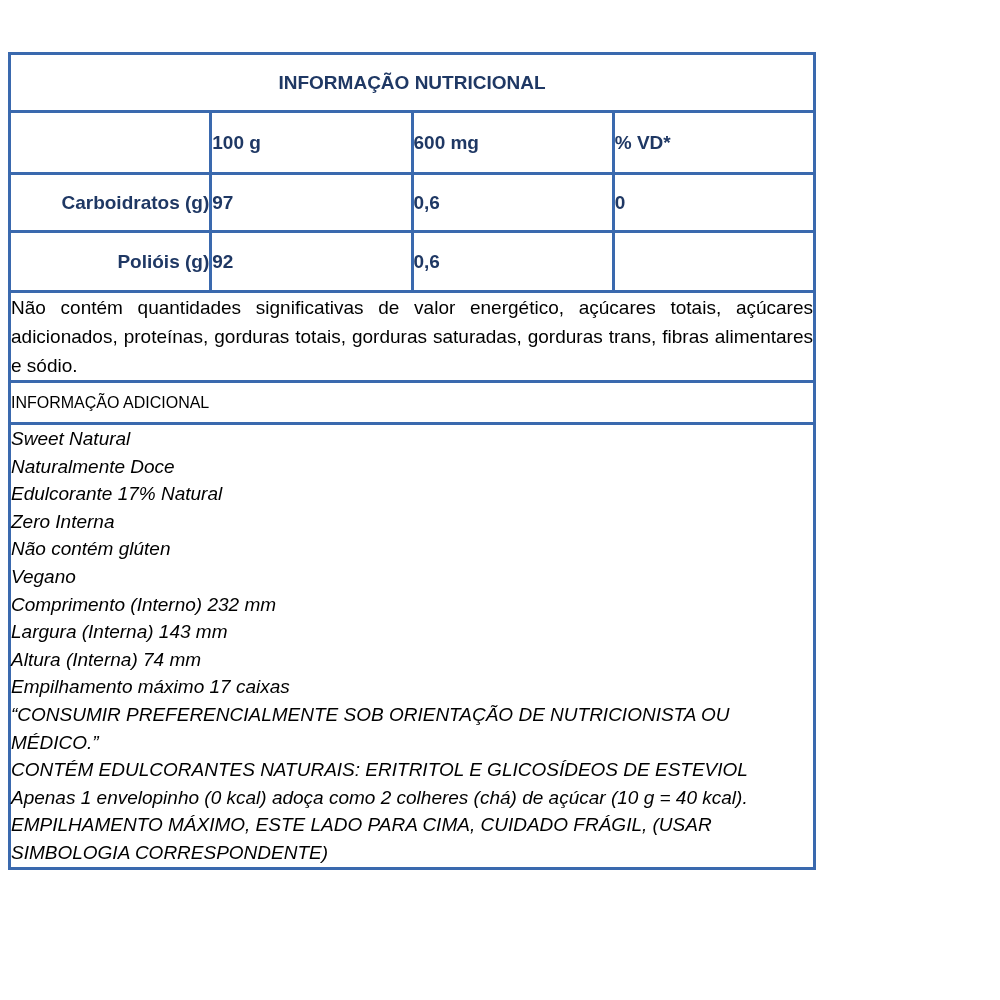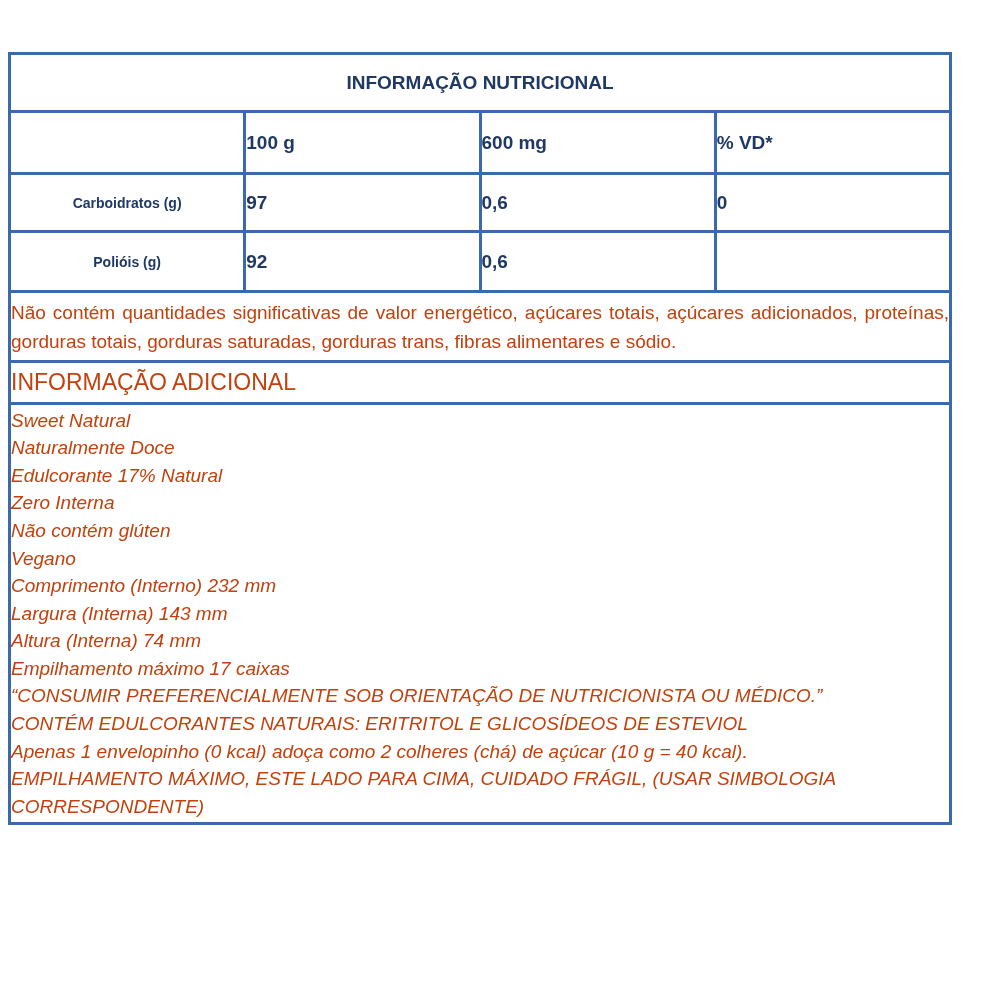--- a/index.html
+++ b/index.html
@@ -12,59 +12,59 @@
     position: relative;
     width: 1000px;
     height: 1000px;
     background: #ffffff;
     overflow: hidden;
   }
   table.nutri {
     position: absolute;
     left: 8px;
     top: 52px;
-    width: 944px;
+    width: 808px;
     border-collapse: collapse;
     table-layout: fixed;
   }
   table.nutri td {
     border: 3px solid #3A69AE;
     vertical-align: middle;
     padding: 0;
   }
   .navy { color: #1F3864; font-weight: bold; }
-  .blue { color: #c2410c; font-weight: normal; }
+  .blue { color: #000000; font-weight: normal; }
 
   td.title-cell {
     text-align: center;
     font-size: 19px;
   }
   td.serv-cell { padding: 4px 10px; }
   td.serv-cell div {
     font-size: 19px;
     line-height: 27px;
   }
   td.num-cell {
     text-align: left;
     font-size: 19px;
   }
   td.label-cell {
-    text-align: center;
+    text-align: right;
     padding-left: 12px;
-    font-size: 14px;
+    font-size: 19px;
   }
   td.note-cell {
     padding: 6px 12px;
     font-size: 19px;
     line-height: 29px;
   }
   td.note-cell.just { text-align: justify; }
   td.adicional-cell {
     padding-left: 12px;
-    font-size: 23px;
+    font-size: 16px;
   }
   td.addl-cell {
     vertical-align: top;
     padding: 5px 8px 0 12px;
   }
   .addl-line {
     font-size: 19px;
     line-height: 27.6px;
     max-width: 880px;
     font-style: italic;

